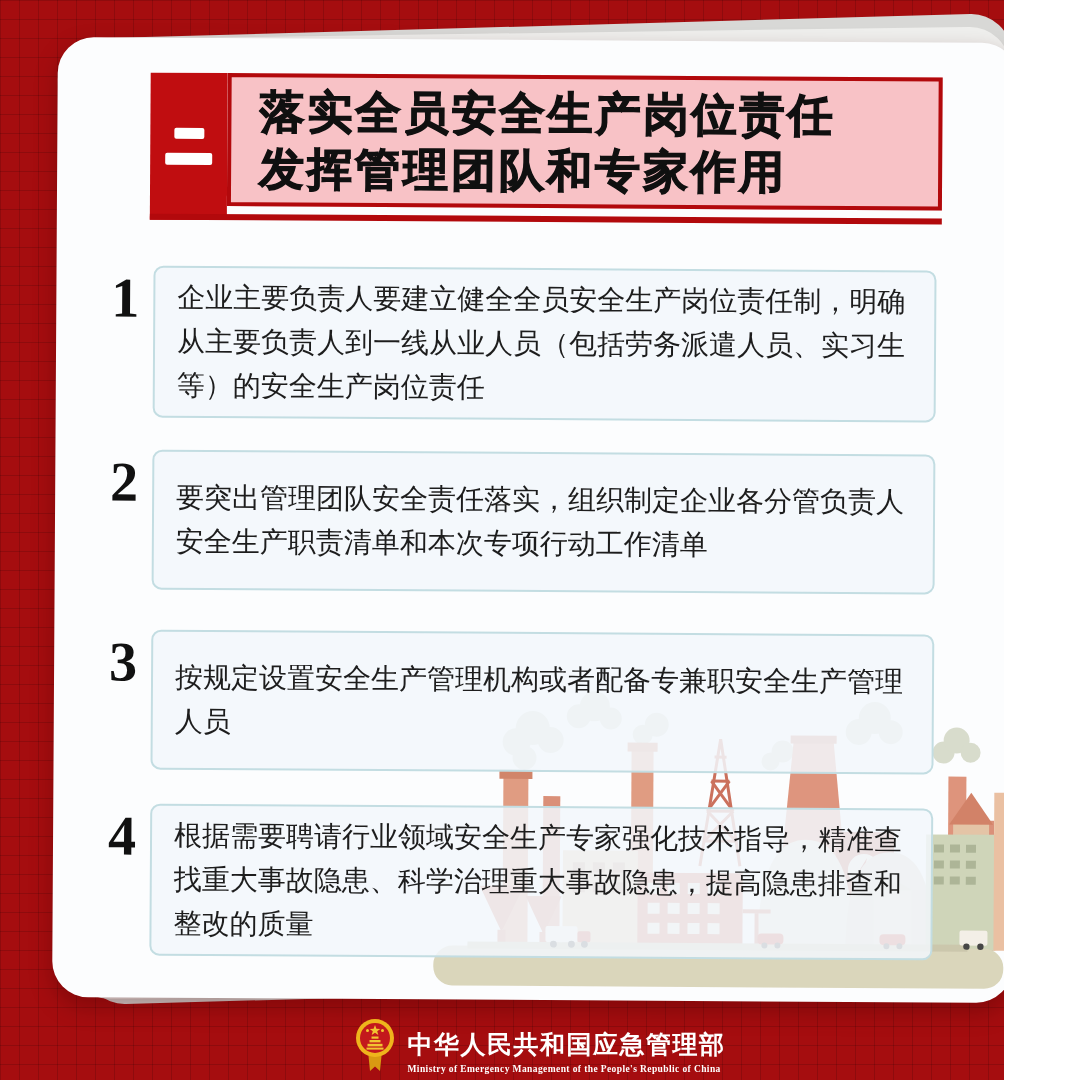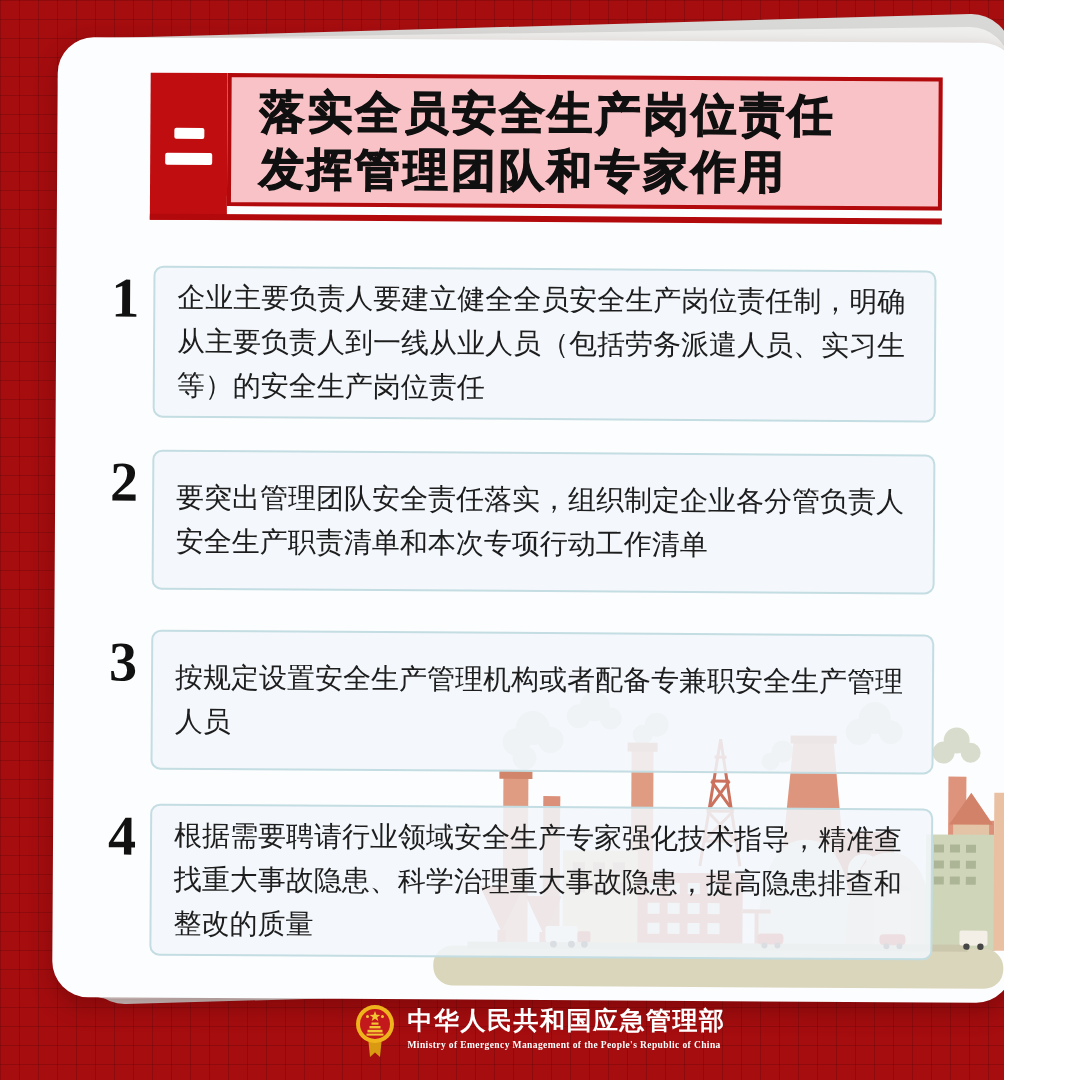--- a/index.html
+++ b/index.html
@@ -57,21 +57,21 @@
   .item-text{font-size:28px;line-height:44px;color:#1d1d1d;font-weight:500;}
   .item-1{top:228px;}
   .item-2{top:412px;}
   .item-3{top:592px;}
   .item-4{top:766px;}
   
   .factory{position:absolute;left:375px;top:650px;width:582px;height:300px;opacity:0.95;}
   
   .footer{
     position:absolute;left:0;top:1004px;width:1080px;height:70px;
-    display:flex;align-items:flex-start;justify-content:center;gap:13px;
+    display:flex;align-items:flex-end;justify-content:center;gap:13px;
   }
   .emblem{width:40px;height:56px;flex:0 0 40px;}
   .footer-text{color:#ffffff;}
   .f-cn{font-size:25px;font-weight:700;letter-spacing:1.5px;}
   .f-en{font-family:"Liberation Serif","DejaVu Serif",serif;font-size:9.5px;font-weight:700;letter-spacing:0.4px;margin-top:3px;}
 </style>
 </head>
 <body>
 
 <div class="stage">

